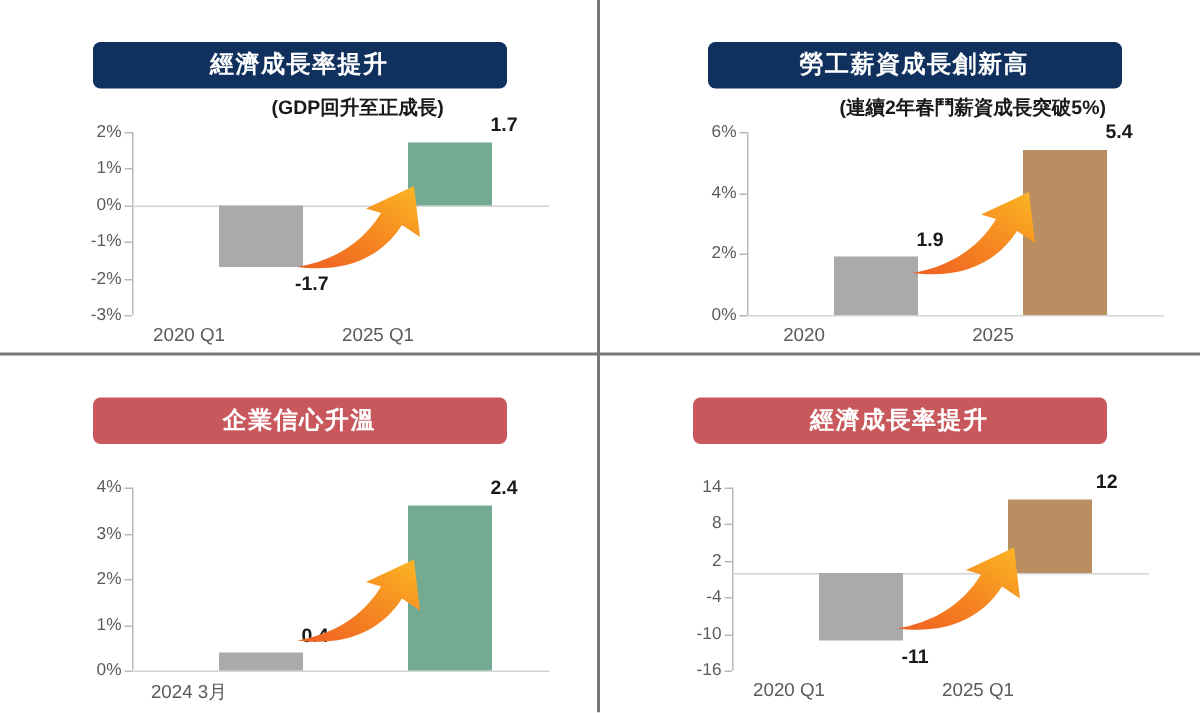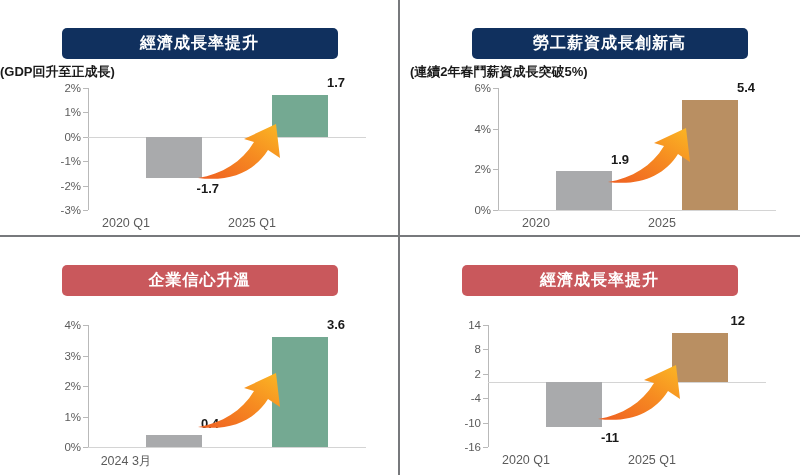--- a/index.html
+++ b/index.html
@@ -72,24 +72,26 @@
     white-space: nowrap;
   }
   .pill.navy { background: #10305e; }
   .pill.red  { background: #c9585c; }
 
   .subtitle {
     position: absolute;
     top: 63px;
     left: 0;
     width: 389px;
+    text-align: center;
     font-size: 13px;
     font-weight: bold;
     color: #1a1a1a;
     white-space: nowrap;
+    padding-left: 44px;
   }
 
   
   .plot {
     position: absolute;
     left: 40px;
     top: 88px;
     width: 330px;
     height: 142px;
   }
@@ -281,21 +283,21 @@
         <div class="ytickmark" style="top:75%"></div>
         <div class="ytick" style="top:100%">0%</div>
         <div class="ytickmark" style="top:100%"></div>
 
         <div class="zero-line" style="top:100%"></div>
 
         <div class="bar gray" style="left:58px; top:90%; height:10%"></div>
         <div class="vlabel" style="left:41px; top:calc(90% - 19px)">0.4</div>
 
         <div class="bar green" style="left:184px; top:10%; height:90%"></div>
-        <div class="vlabel" style="left:167px; top:-8px">3.6</div>
+        <div class="vlabel" style="left:167px; top:-8px">2.4</div>
 
         <div class="arrow-wrap" style="left:108px; top:46px; width:90px; height:60px;">
           <svg width="90" height="60" viewBox="0 0 90 60">
             <defs>
               <linearGradient id="ag3" x1="0" y1="1" x2="1" y2="0">
                 <stop offset="0%" stop-color="#ef5f22"></stop>
                 <stop offset="55%" stop-color="#f68b21"></stop>
                 <stop offset="100%" stop-color="#fbb724"></stop>
               </linearGradient>
             </defs>

